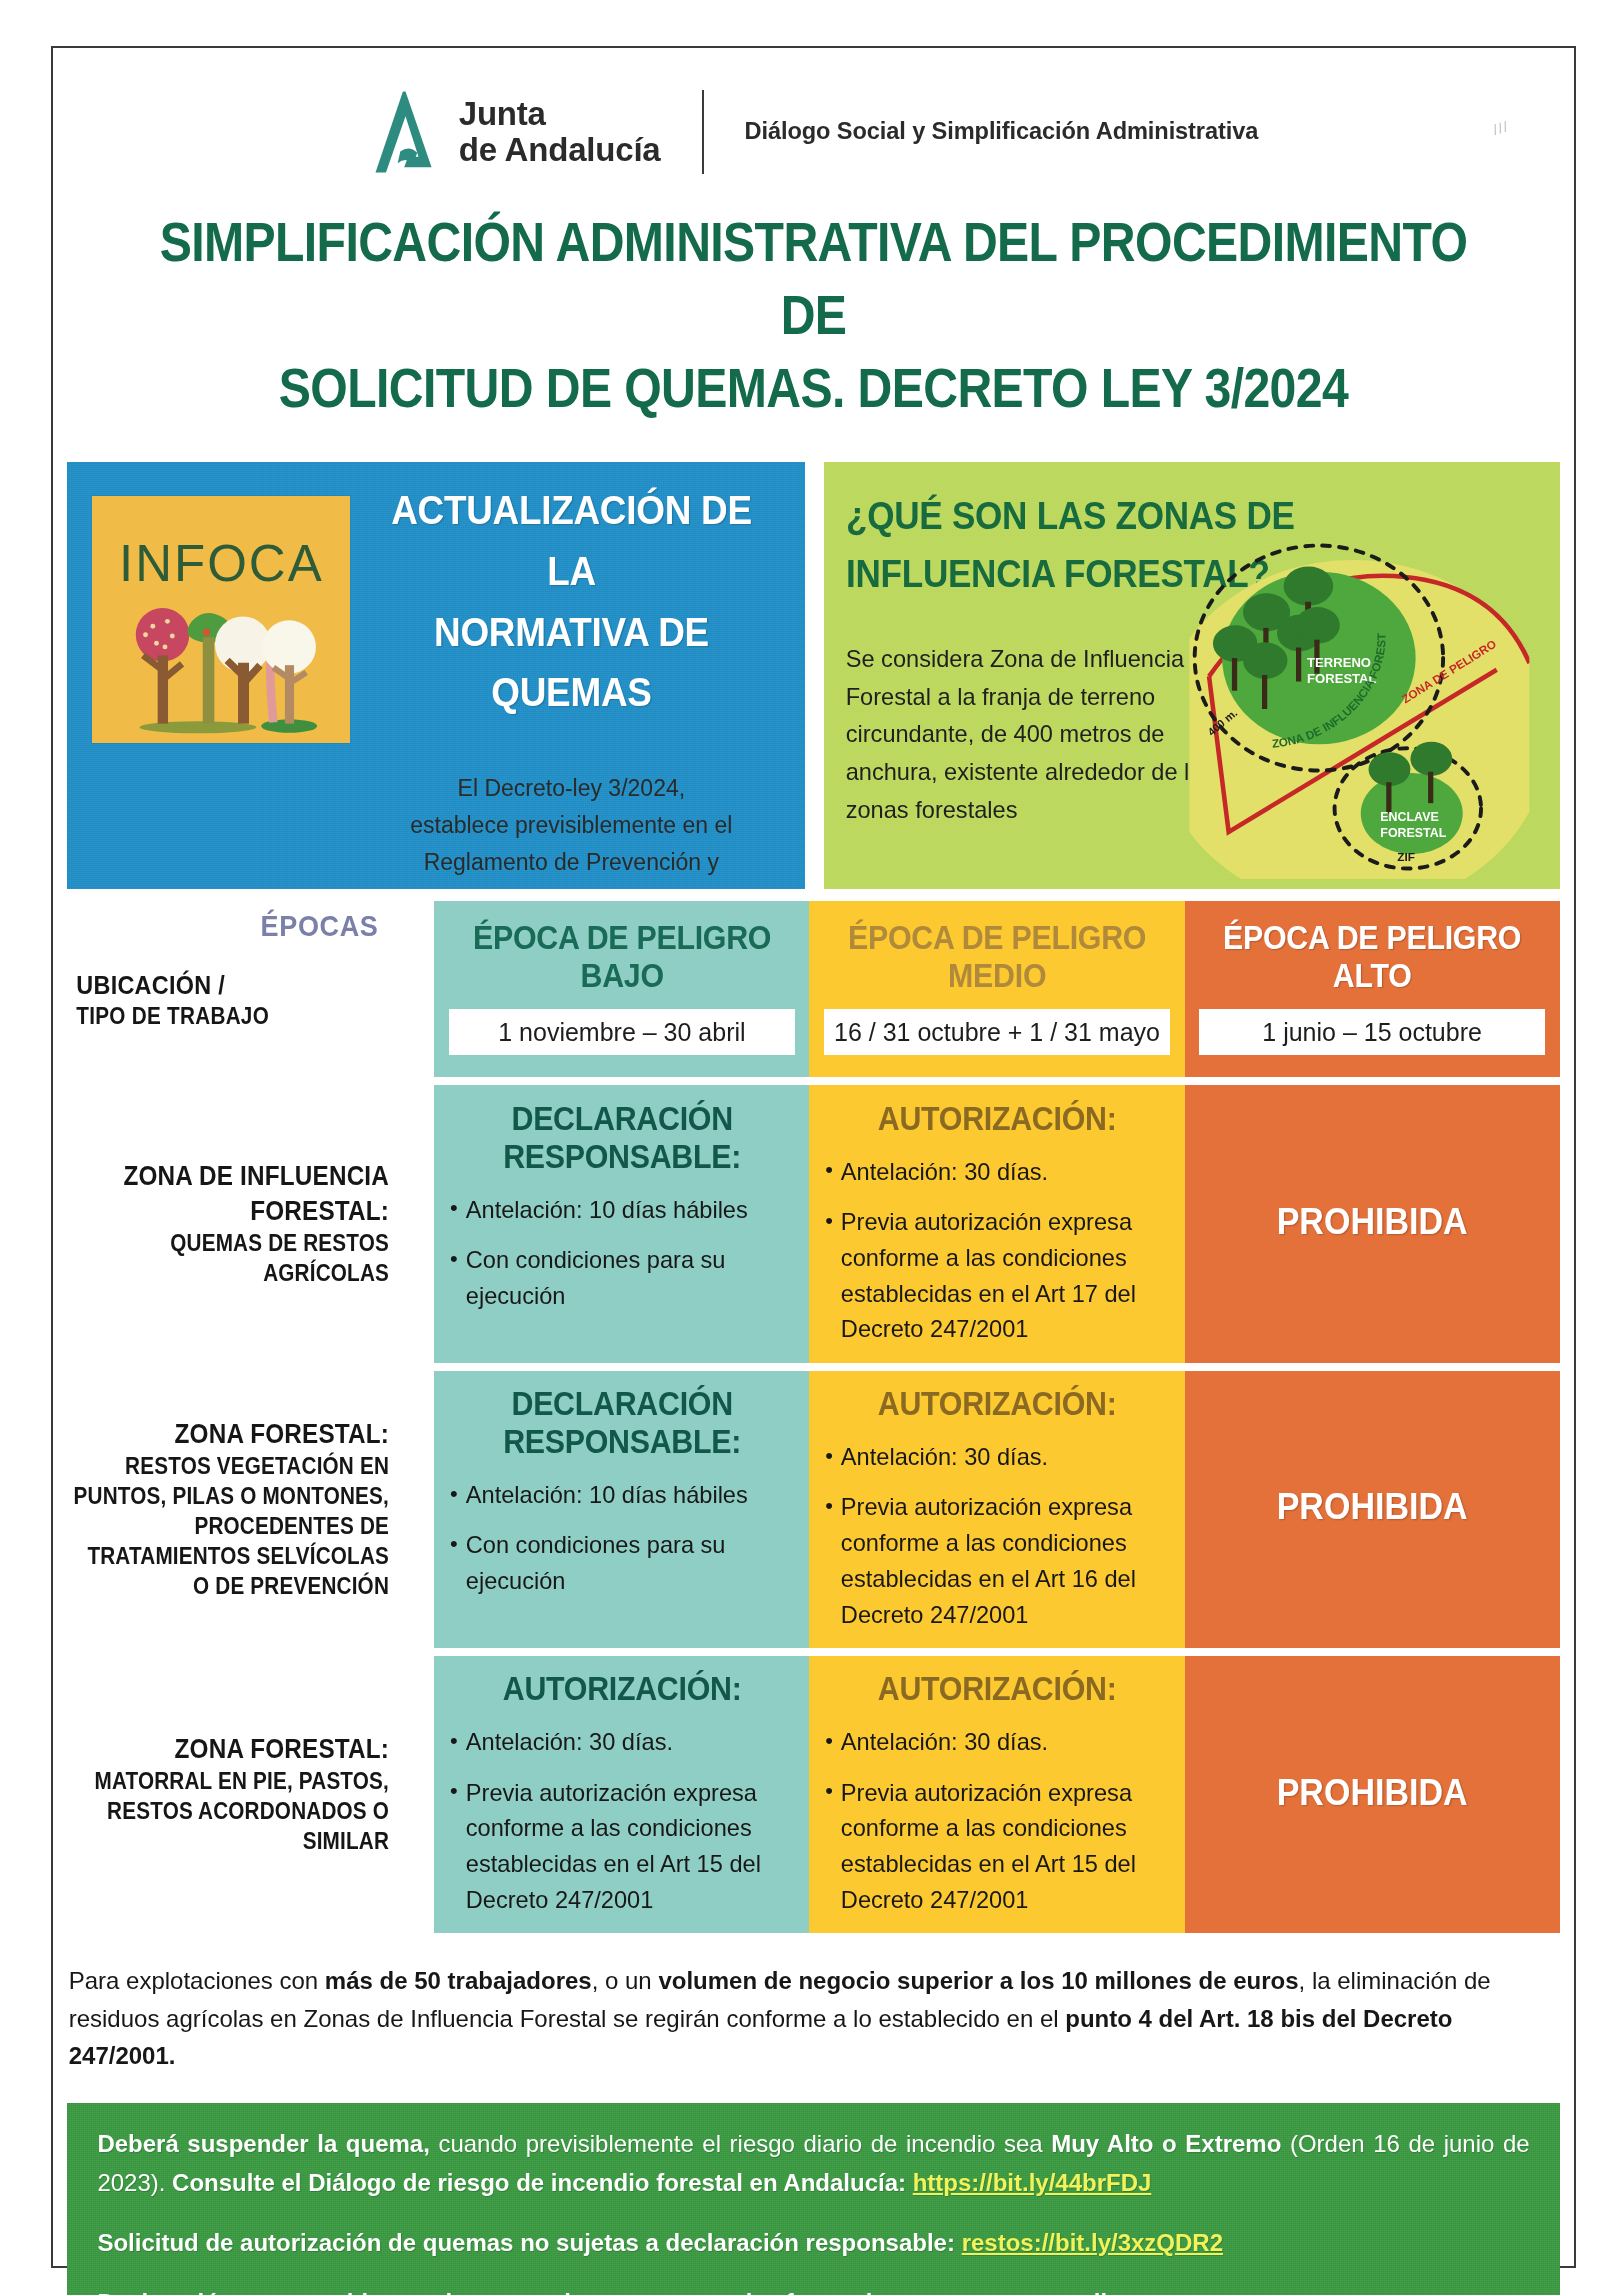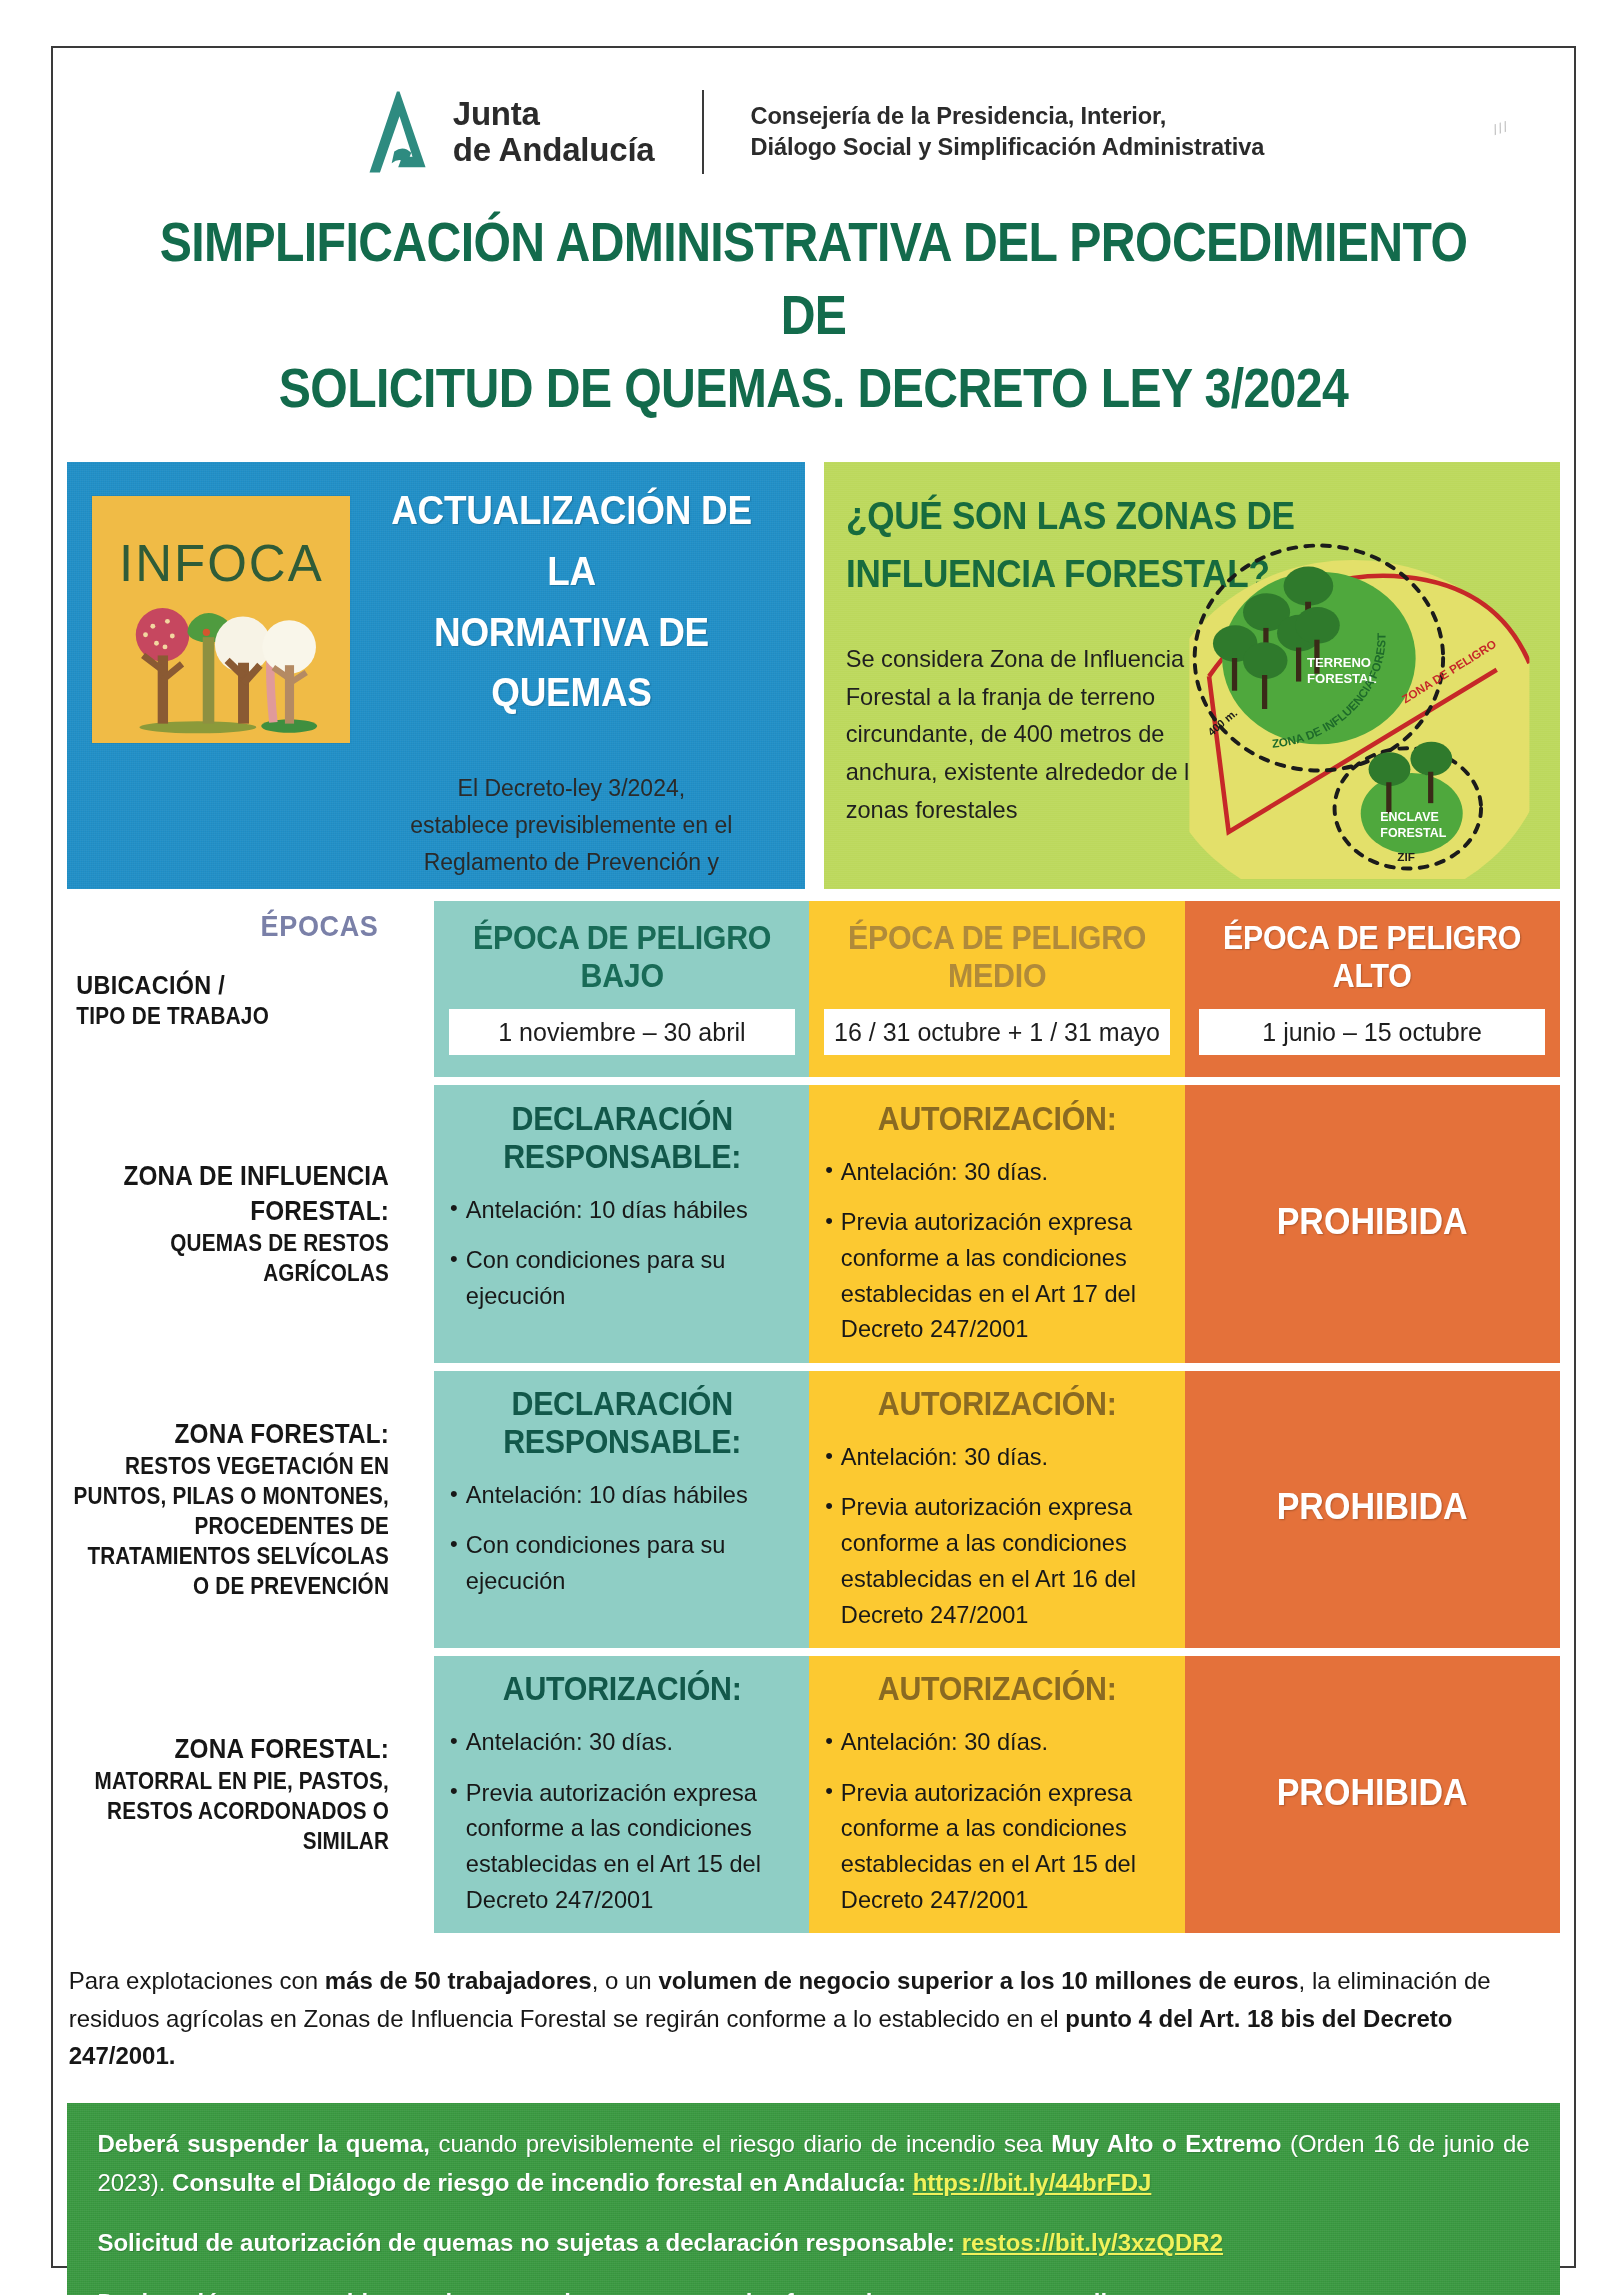--- a/index.html
+++ b/index.html
@@ -22,21 +22,21 @@
     background:#fff;
   }
   .scan-inner {
     position:absolute; left:0; top:0; right:0; bottom:0;
     padding:0;
   }
 
   
   .header {
     display:flex; align-items:center; justify-content:center;
-    gap:16px; padding-top:41px;
+    gap:10px; padding-top:41px;
   }
   .logo-block { display:flex; align-items:center; gap:17px; }
   .logo-mark { width:73px; height:86px; display:block; }
   .logo-words {
     font-family:"Liberation Sans", sans-serif;
     font-weight:700; font-size:33px; line-height:1.08;
     color:#2b2b2b; letter-spacing:-0.2px;
   }
   .logo-divider {
     width:2px; height:84px; background:#3a3a3a;
@@ -257,21 +257,20 @@
         <path d="M52 4 L10 128 L26 128 L56 42 L76 104 L60 104 L54 120 L96 120 L56 4 Z" fill="#2e8b80"></path>
         <path d="M48 96 q14 -10 26 2 l-6 16 q-12 -10 -24 0 Z" fill="#2e8b80"></path>
       </svg>
       <div class="logo-words">
         <div>Junta</div>
         <div>de Andalucía</div>
       </div>
     </div>
     <div class="logo-divider"></div>
     <div class="consejeria">
-      <div>Consejería de la Presidencia, Interior,</div>
       <div>Diálogo Social y Simplificación Administrativa</div>
     </div>
   </div>
   <div class="corner-mark">///</div>
 
   <h1 class="maintitle">
     <span>SIMPLIFICACIÓN ADMINISTRATIVA DEL PROCEDIMIENTO DE</span>
     <span class="l2">SOLICITUD DE QUEMAS. DECRETO LEY 3/2024</span>
   </h1>
 

